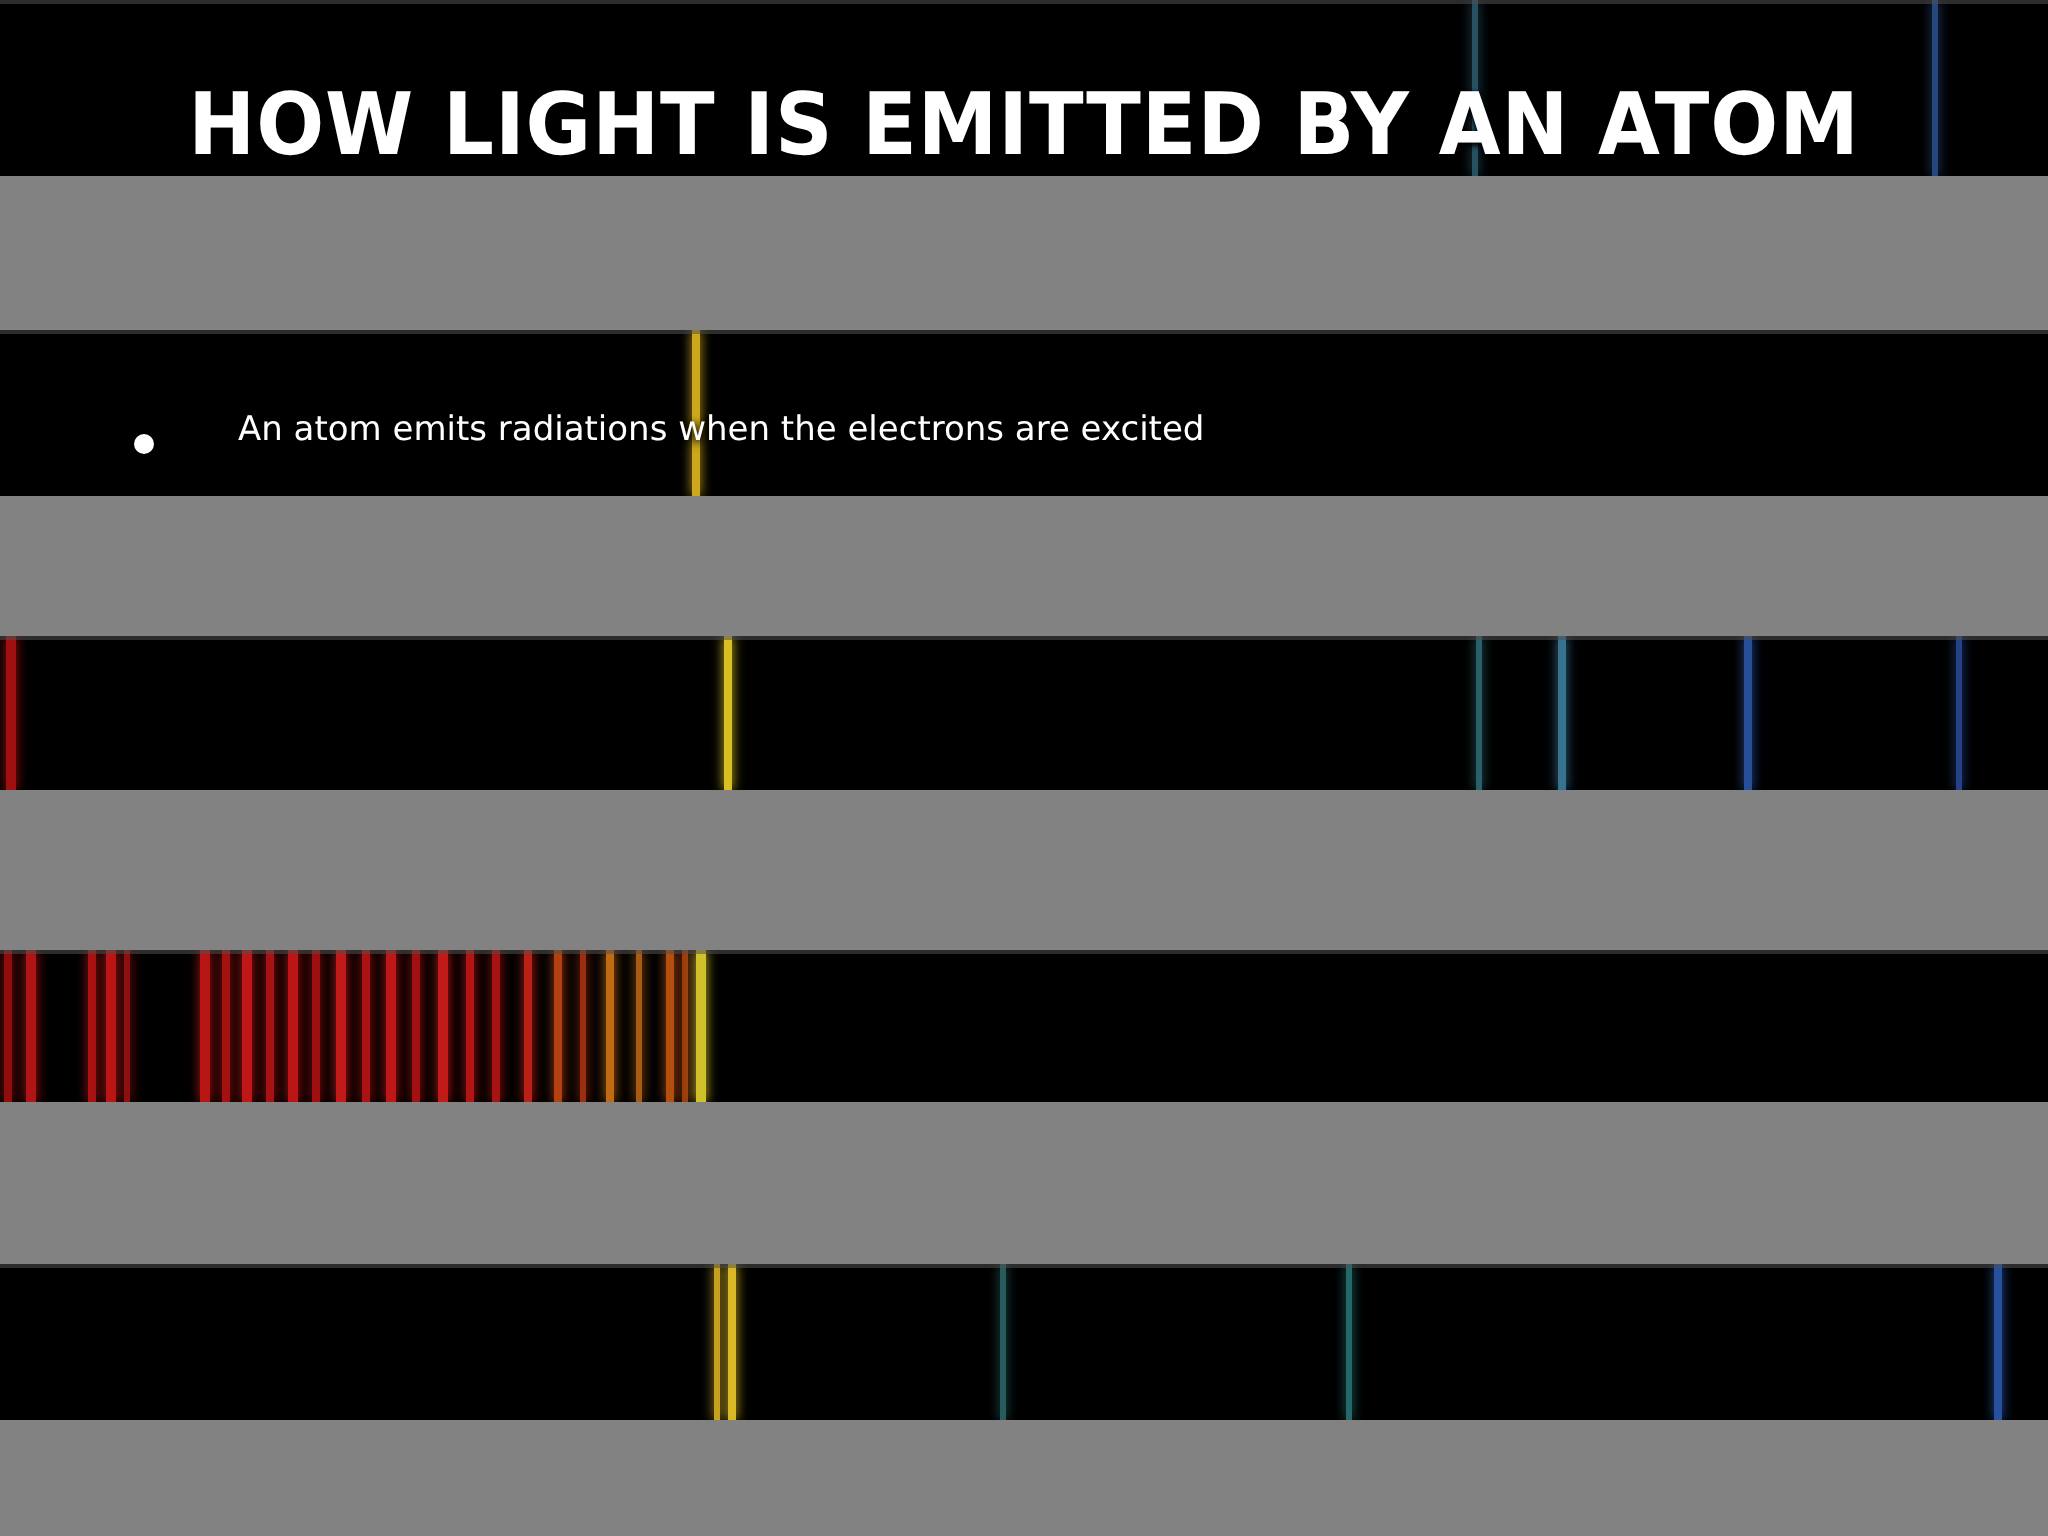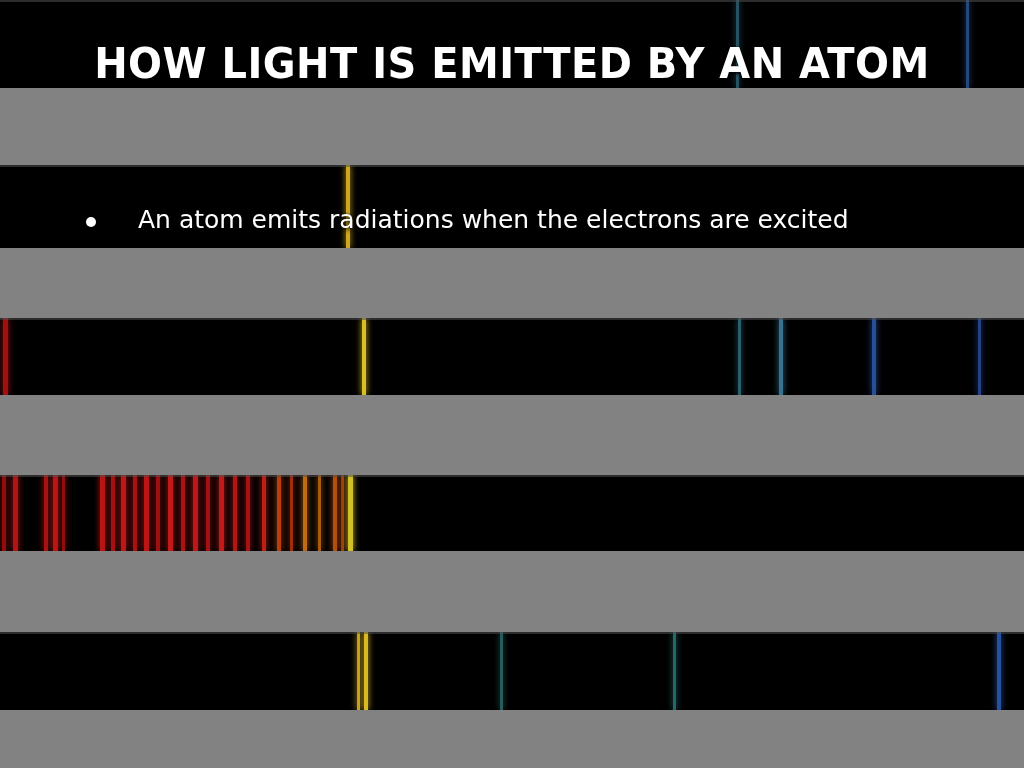--- a/index.html
+++ b/index.html
@@ -85,21 +85,21 @@
     background: #ffffff;
     flex: 0 0 auto;
     margin-top: 12px;
     box-shadow: 0 1px 3px rgba(0,0,0,0.8);
   }
   .bullet-text {
     margin-left: 42px;
     white-space: nowrap;
   }
 
-  #bullet1 { left: 86px; top: 205px; font-size: 25px; }
+  #bullet1 { left: 67px; top: 205px; font-size: 17px; }
   #bullet2 { left: 70px; top: 277px; font-size: 25px; }
 </style>
 </head>
 <body>
 
 <div id="slide">
 
   <div class="elem-label" style="left: -14px; top: 713px;">ercury</div>
     <div class="elem-label" style="left: -10px; top: 560px;">eon</div>
     <div class="elem-label" style="left: -10px; top: 408px;">elium</div>

